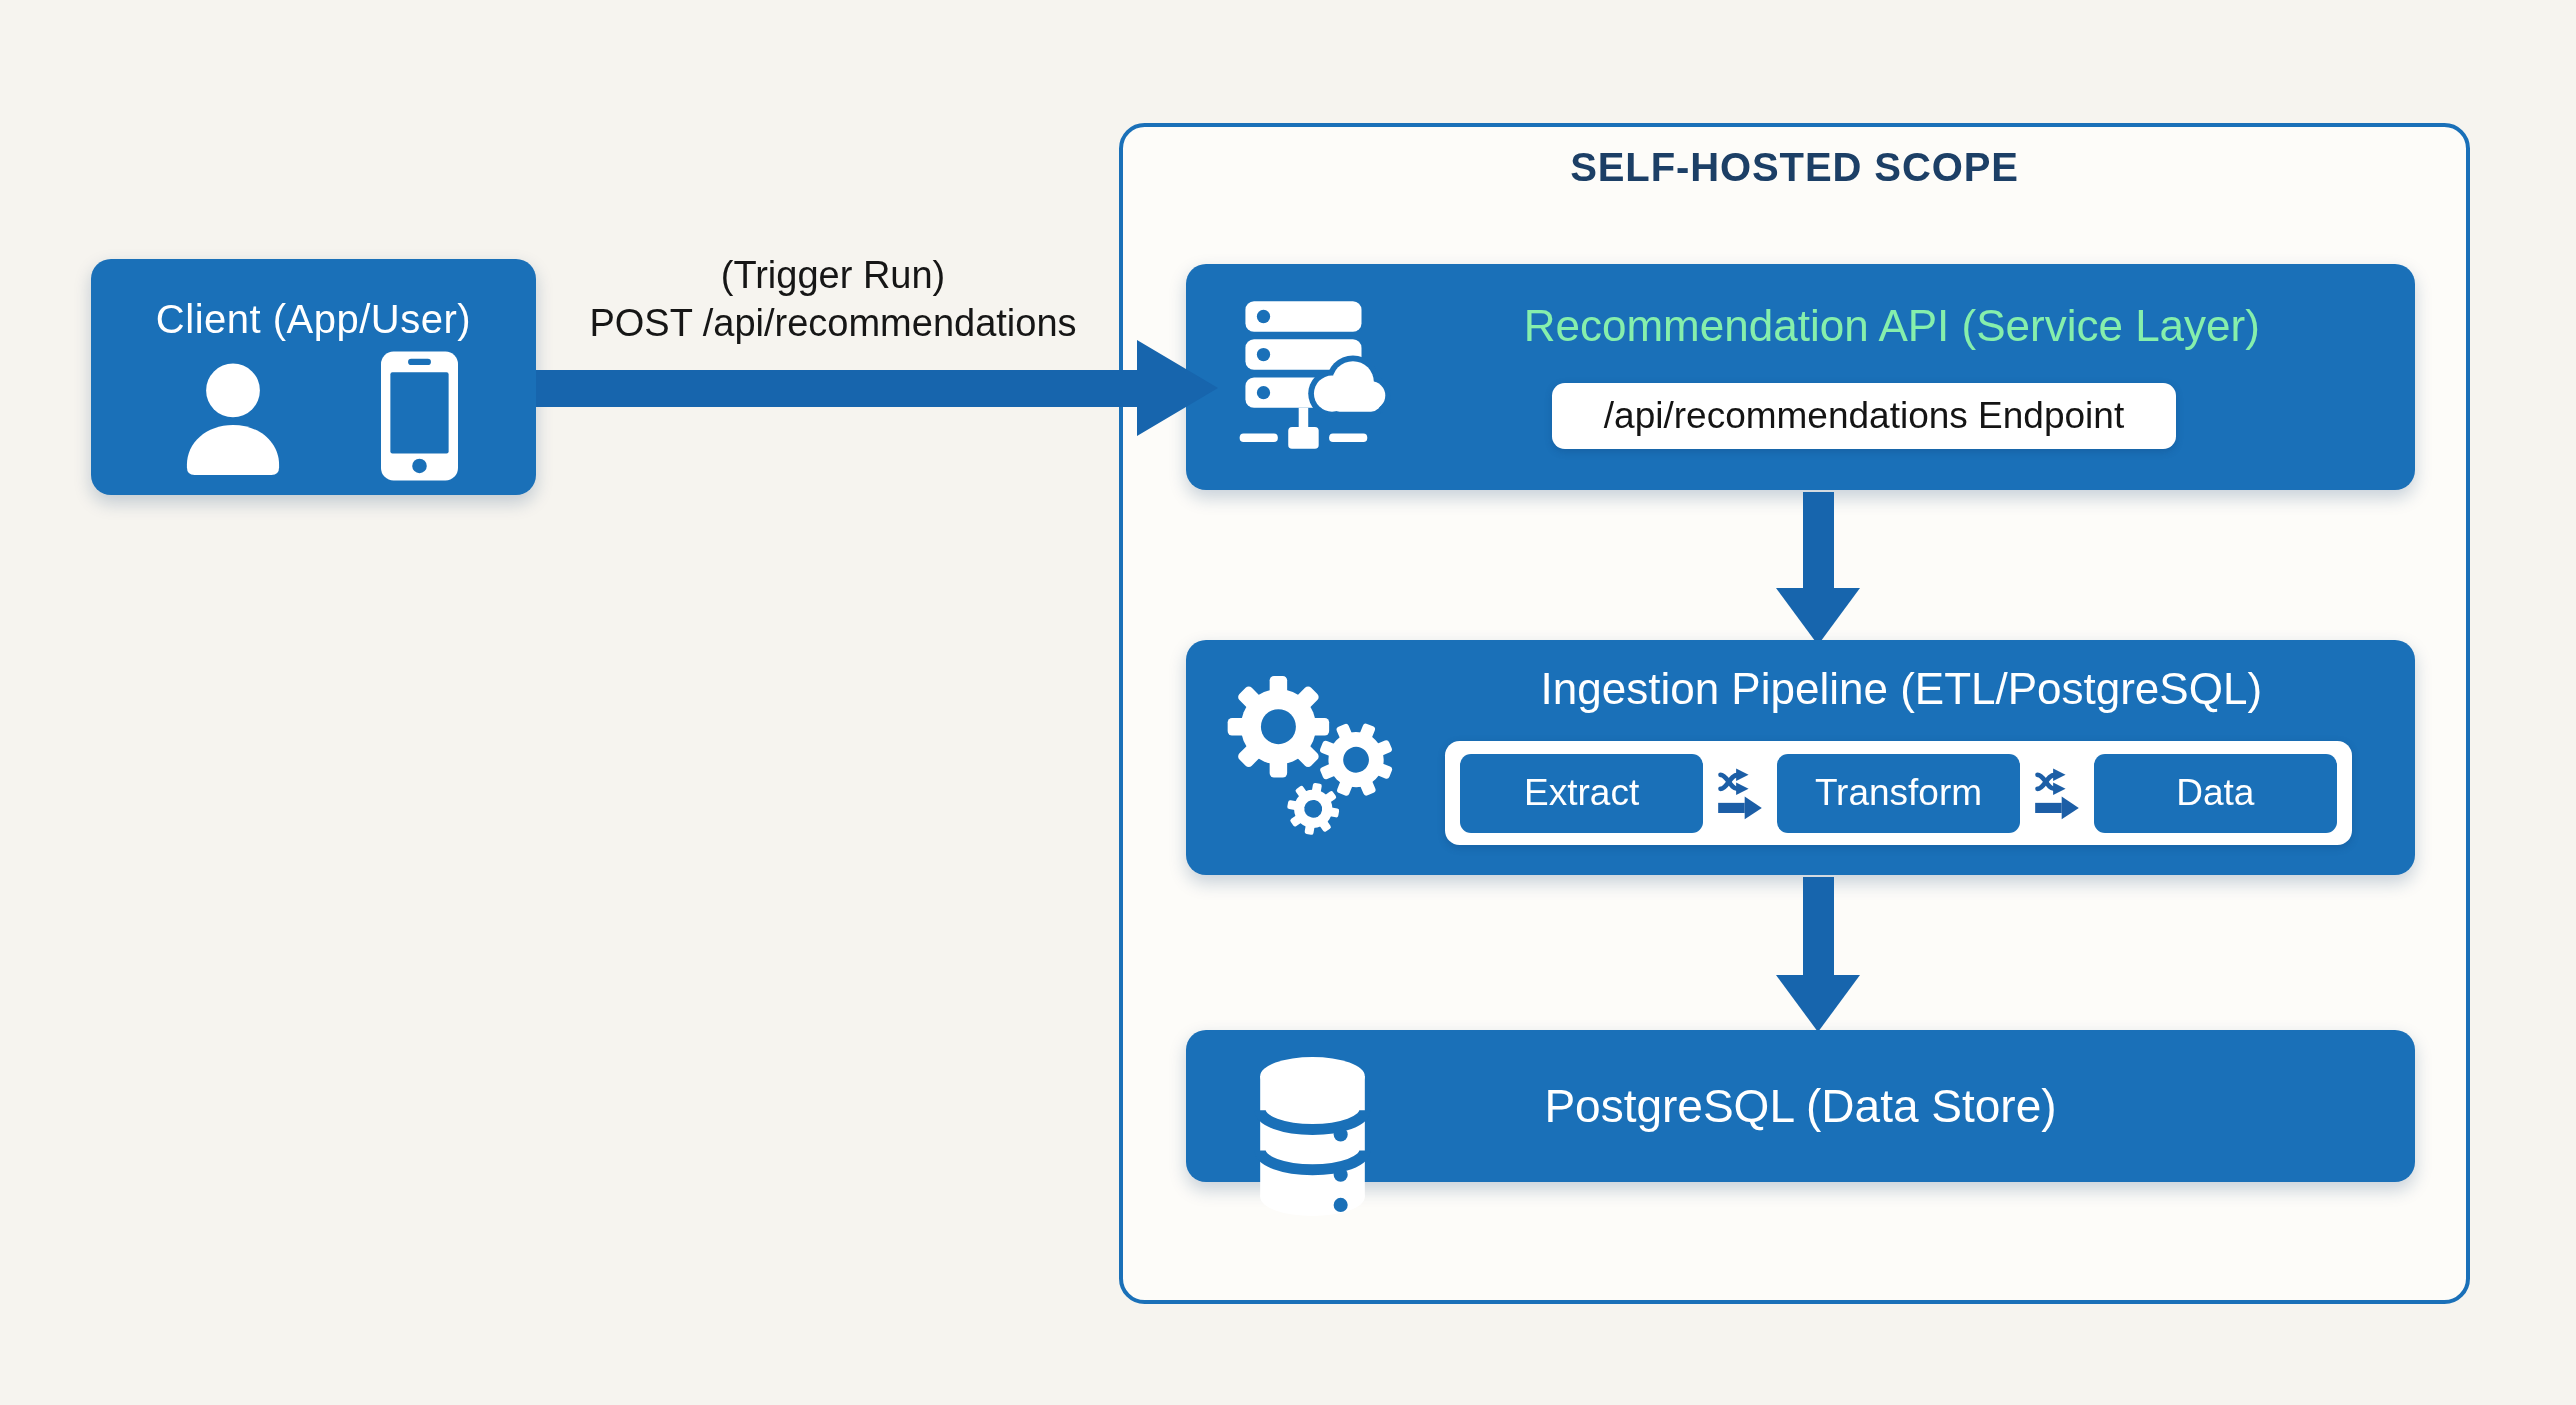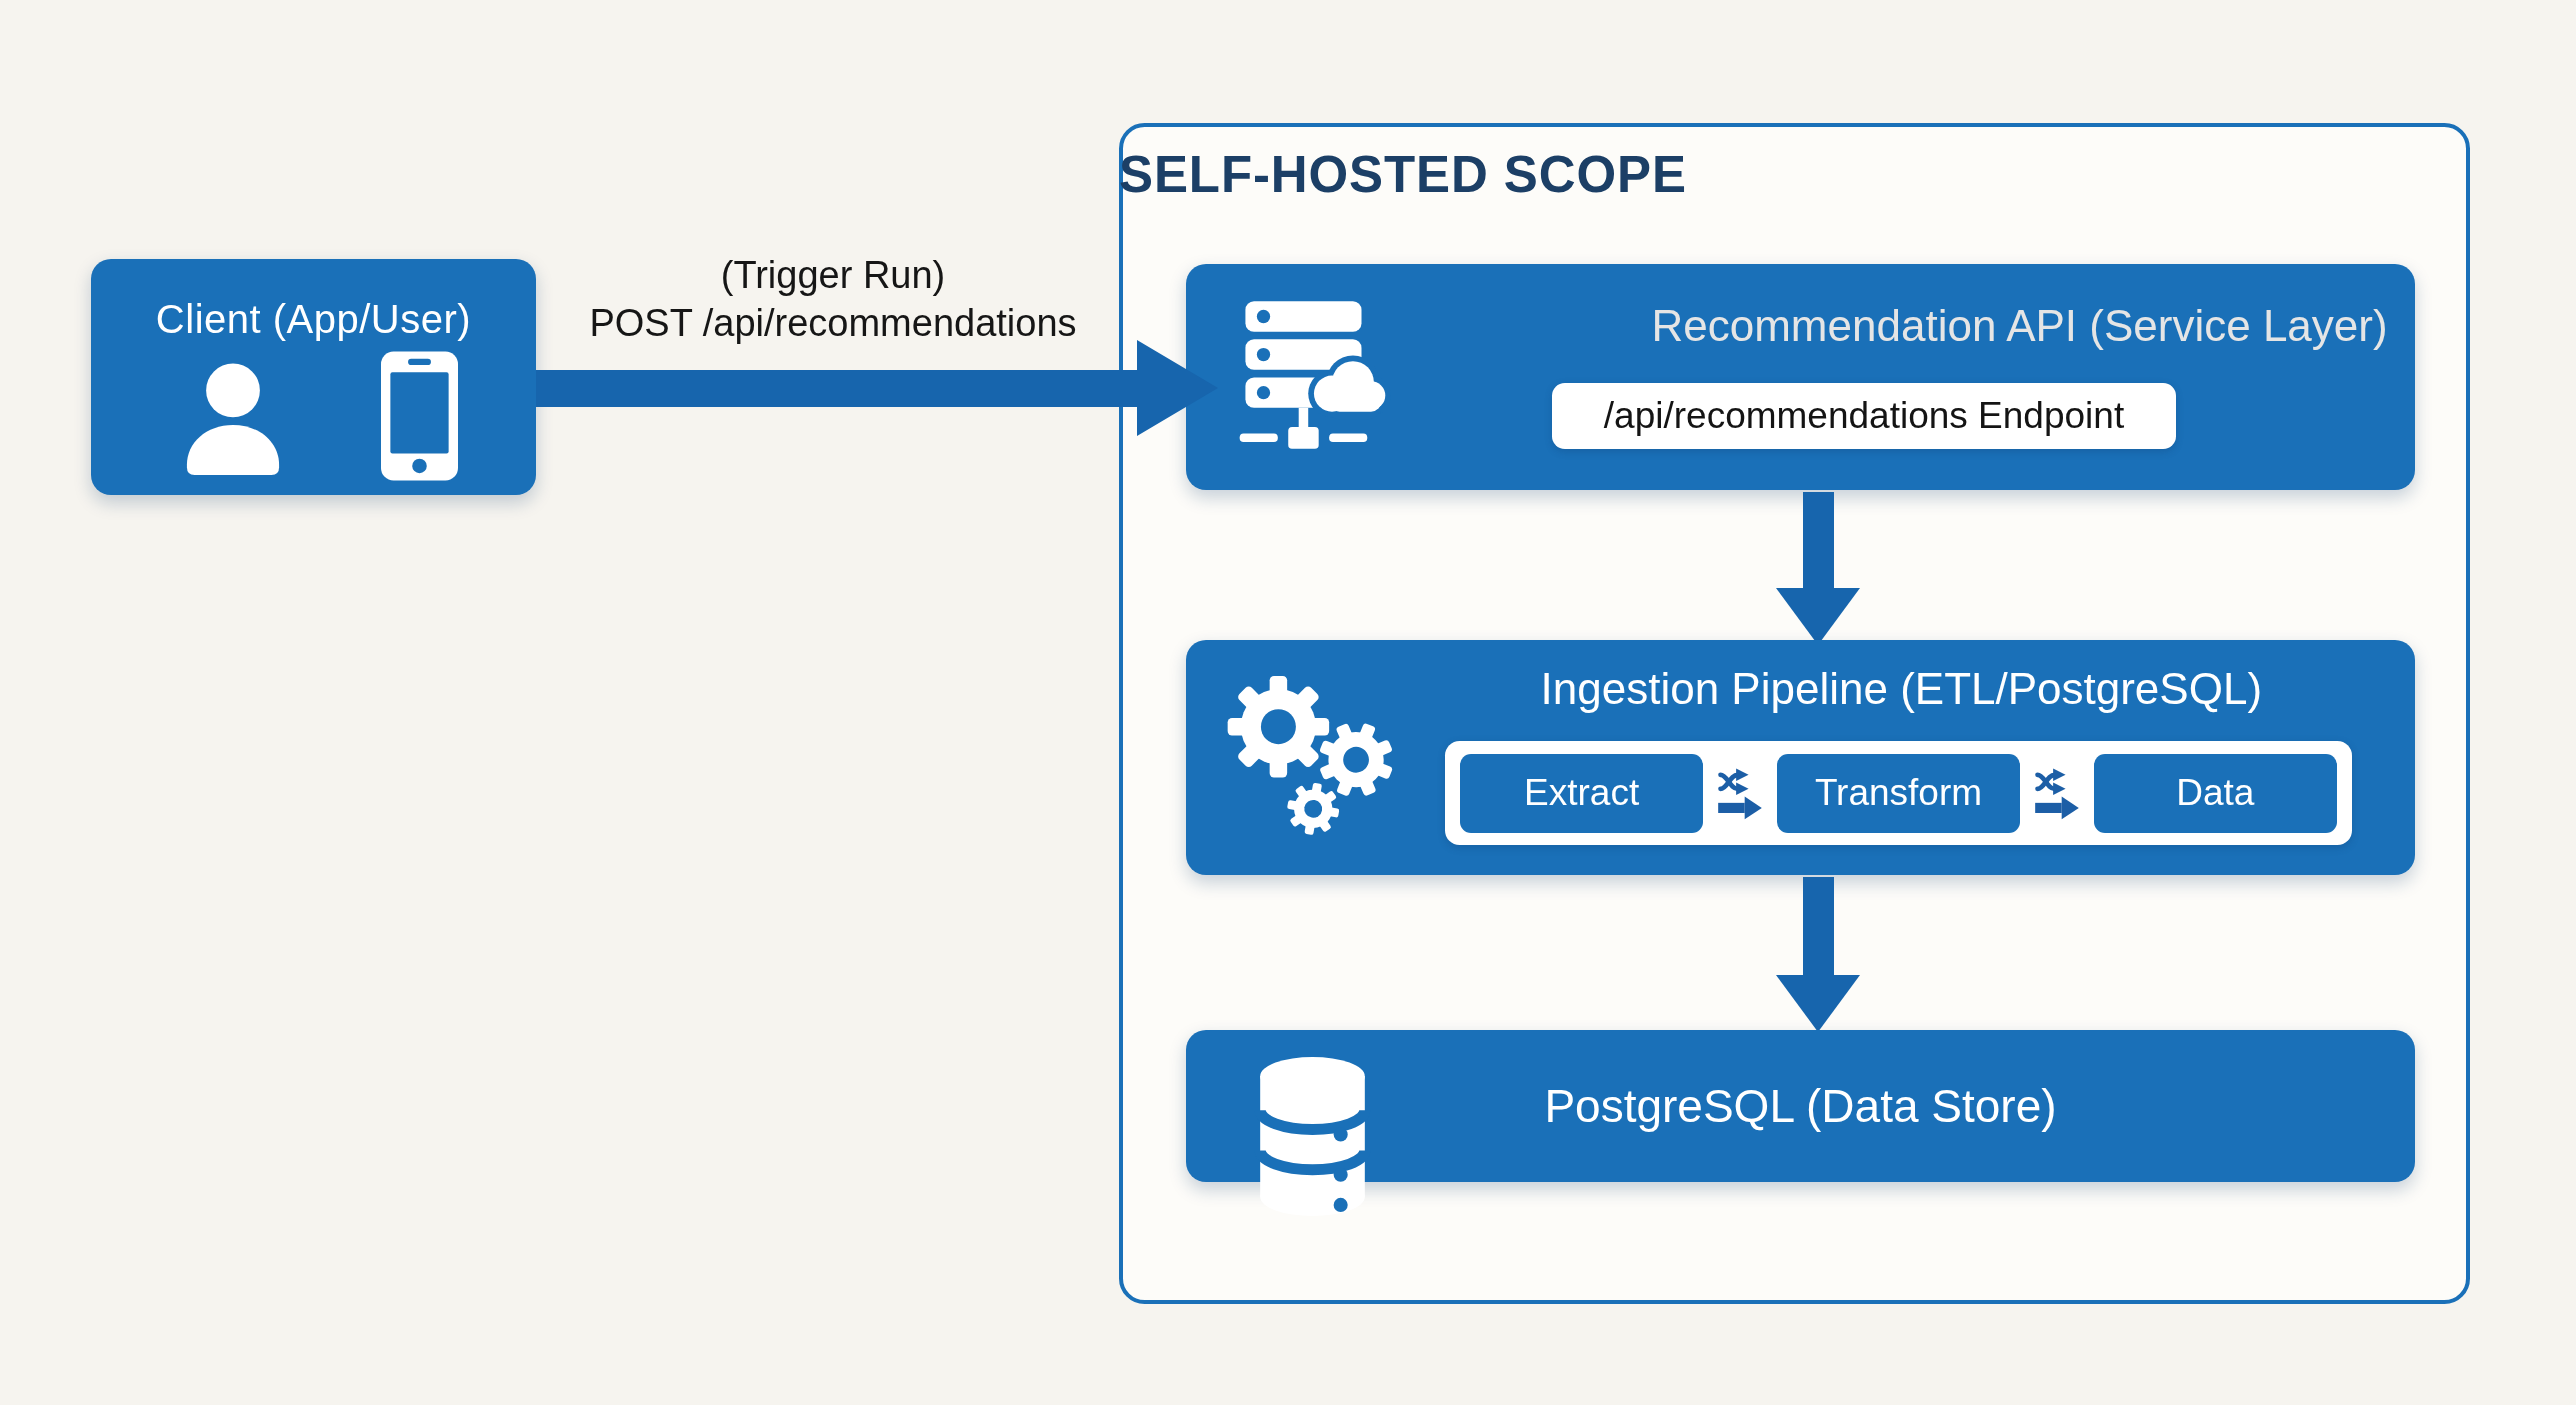--- a/index.html
+++ b/index.html
@@ -48,29 +48,29 @@
     border-bottom:48px solid transparent;
   }
   
   .scope-box{
     left:1119px;top:123px;width:1351px;height:1181px;
     background:var(--scope-bg);
     border:4.6px solid var(--box-blue);
     border-radius:25.6px;
   }
   .scope-title{
-    left:1119px;top:145px;width:1351px;
-    color:var(--scope-navy);font-size:51px;font-weight:600;letter-spacing:0.9px;
+    left:1119px;top:145px;width:1351px;text-align:center;
+    color:var(--scope-navy);font-size:40px;font-weight:600;letter-spacing:0.9px;
   }
   
   .api-box{left:1186px;top:264px;width:1229px;height:226px;}
   .api-icon{left:48px;top:35px;}
   .api-title{
-    left:210px;right:27.4px;top:37px;text-align:right;
-    color:#e5e5e5;font-size:44px;font-weight:500;
+    left:210px;right:27.4px;top:37px;text-align:center;
+    color:#86efac;font-size:44px;font-weight:500;
   }
   .endpoint-pill{
     left:366px;top:119px;width:624px;height:66px;
     background:#fff;border-radius:12.8px;
     display:flex;align-items:center;justify-content:center;
     color:#141414;font-size:37px;font-weight:500;
     box-shadow:0 2.7px 7.3px rgba(15,60,110,.25);
   }
   
   .v-shaft{width:31px;background:var(--arrow-blue);left:1803px;}

